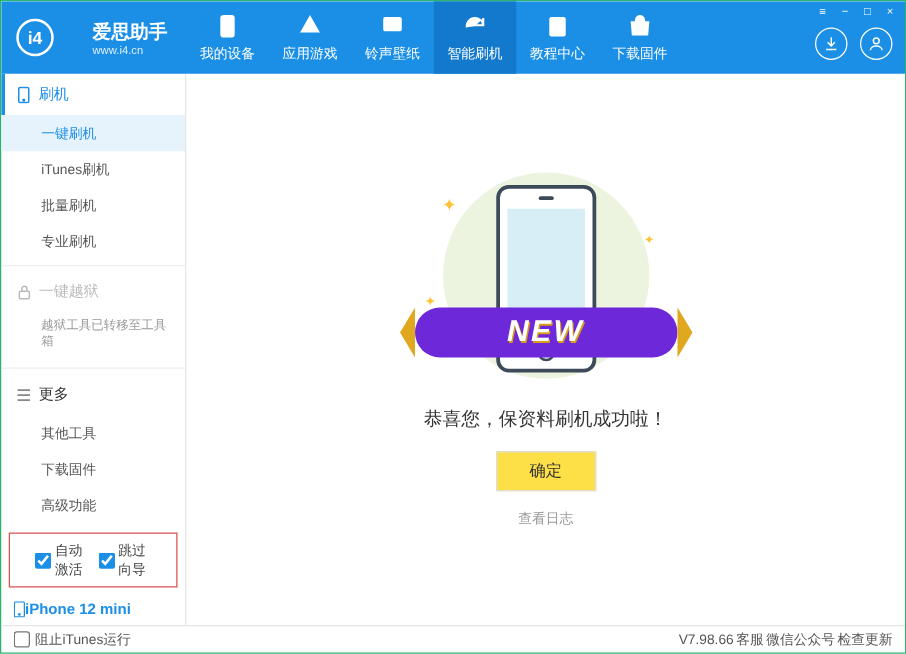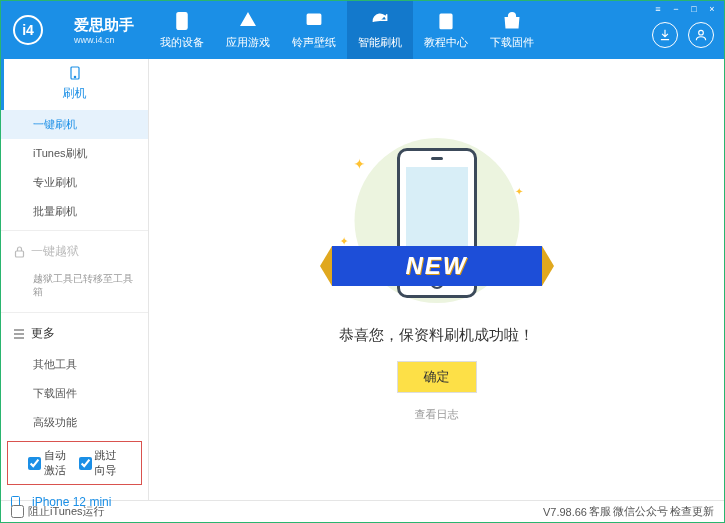--- a/index.html
+++ b/index.html
@@ -16,38 +16,38 @@
 .nav-icon svg { fill: #fff; }
 .header-right { position: absolute; right: 10px; top: 0; display: flex; align-items: center; height: 100%; gap: 10px; }
 .sys-btns { position: absolute; right: 4px; top: 2px; display: flex; gap: 2px; }
 .sys-btn { width: 16px; height: 12px; display: flex; align-items: center; justify-content: center; cursor: pointer; font-size: 9px; color: #fff; }
 .circle-btn { width: 26px; height: 26px; border: 1.5px solid #fff; border-radius: 50%; display: flex; align-items: center; justify-content: center; cursor: pointer; margin-top: 10px; }
 .body-wrap { display: flex; height: calc(100% - 58px - 22px); }
 .sidebar { width: 148px; border-right: 1px solid #e5e5e5; display: flex; flex-direction: column; font-size: 12px; }
 .conn-status { padding: 8px 10px; font-size: 11px; color: #333; border-bottom: 1px solid #eee; }
 .conn-status .mode { color: #1b8fe6; font-weight: bold; }
 .sb-group { padding: 8px 12px; color: #333; display: flex; align-items: center; gap: 6px; font-size: 12px; }
-.sb-group.selected { border-left: 3px solid #1b8fe6; color: #1b8fe6; padding-left: 9px; flex-direction: column; }
+.sb-group.selected { border-left: 3px solid #1b8fe6; color: #1b8fe6; padding-left: 9px; }
 .sb-sub { padding: 7px 10px 7px 32px; color: #555; font-size: 11px; cursor: pointer; }
 .sb-sub.active { background: #e6f2fc; color: #1b8fe6; }
 .sb-note { padding: 4px 10px 10px 32px; color: #999; font-size: 10px; line-height: 1.3; }
 .sb-sep { border-top: 1px solid #eee; margin: 4px 0; }
 .sb-checks { border: 1.5px solid #d9524e; margin: 4px 6px; padding: 6px 20px; display: flex; gap: 8px; font-size: 11px; color: #444; }
 .sb-checks label { display: flex; align-items: center; gap: 3px; }
 .sb-checks input { accent-color: #1b8fe6; }
 .device-box { padding: 6px 10px; }
-.device-name { color: #1b8fe6; font-size: 12px; font-weight: normal; display: flex; align-items: center; gap: 12px; }
+.device-name { color: #1b8fe6; font-size: 12px; font-weight: bold; display: flex; align-items: center; gap: 0; }
 .main { flex: 1; display: flex; flex-direction: column; align-items: center; justify-content: center; padding: 10px; }
 .illus { width: 210px; height: 170px; position: relative; margin-bottom: 18px; }
 .circle-bg { width: 165px; height: 165px; background: #ecf4df; border-radius: 50%; position: absolute; left: 50%; top: 0; transform: translateX(-50%); }
 .phone { width: 80px; height: 150px; background: #fff; border: 3px solid #3c4a5a; border-radius: 10px; position: absolute; left: 50%; top: 10px; transform: translateX(-50%); }
 .phone::before { content: ""; position: absolute; top: 6px; left: 50%; transform: translateX(-50%); width: 12px; height: 3px; background: #3c4a5a; border-radius: 2px; }
 .phone::after { content: ""; position: absolute; bottom: 6px; left: 50%; transform: translateX(-50%); width: 10px; height: 10px; border: 2px solid #3c4a5a; border-radius: 50%; }
 .phone-screen { position: absolute; top: 16px; left: 6px; right: 6px; bottom: 22px; background: #d8eef7; }
-.banner { position: absolute; bottom: 22px; left: 0; right: 0; height: 40px; background: #1d4ed8; display: flex; align-items: center; justify-content: center; }
+.banner { position: absolute; bottom: 22px; left: 0; right: 0; height: 40px; background: #6d28d9; display: flex; align-items: center; justify-content: center; border-radius: 20px; }
 .banner::before, .banner::after { content: ""; position: absolute; width: 0; height: 0; border-top: 20px solid transparent; border-bottom: 20px solid transparent; }
 .banner::before { left: -12px; border-right: 12px solid #e0a81f; }
 .banner::after { right: -12px; border-left: 12px solid #e0a81f; }
 .banner-text { font-family: Arial, sans-serif; font-weight: 900; font-size: 24px; color: #fff; letter-spacing: 2px; font-style: italic; text-shadow: 1px 1px 0 #d89b1a; }
 .star { position: absolute; color: #ffc233; font-size: 14px; }
 .success-msg { font-size: 15px; color: #333; margin-bottom: 16px; }
 .ok-btn { border: 1px solid #ddd; background: #fde047; padding: 6px 26px; font-size: 13px; color: #333; cursor: pointer; margin-bottom: 14px; }
 .log-link { font-size: 11px; color: #999; cursor: pointer; }
 .footer { height: 22px; border-top: 1px solid #e5e5e5; display: flex; align-items: center; padding: 0 10px; font-size: 11px; color: #555; justify-content: space-between; }
 .footer-left { display: flex; align-items: center; gap: 4px; }
@@ -147,22 +147,22 @@
           <svg width="10" height="14" viewBox="0 0 10 14" fill="none" stroke="#1b8fe6" stroke-width="1.2">
             <rect x="1" y="1" width="8" height="12" rx="1"></rect>
             <circle cx="5" cy="11" r="0.7" fill="#1b8fe6"></circle>
           </svg>
         </span>
       <span>刷机</span>
     </div>
     <div id="flash-items">
         <div class="sb-sub active">一键刷机</div>
         <div class="sb-sub">iTunes刷机</div>
+        <div class="sb-sub">批量刷机</div>
         <div class="sb-sub">专业刷机</div>
-        <div class="sb-sub">批量刷机</div>
       </div>
     <div class="sb-sep"></div>
     <div class="sb-group" style="color:#bbb">
       <span class="gicon">
           <svg width="11" height="12" viewBox="0 0 11 12" fill="none" stroke="#bbb" stroke-width="1.2">
             <rect x="1.5" y="5" width="8" height="6" rx="1"></rect>
             <path d="M3.5 5V3a2 2 0 014 0v2"></path>
           </svg>
         </span>
       <span>一键越狱</span>

